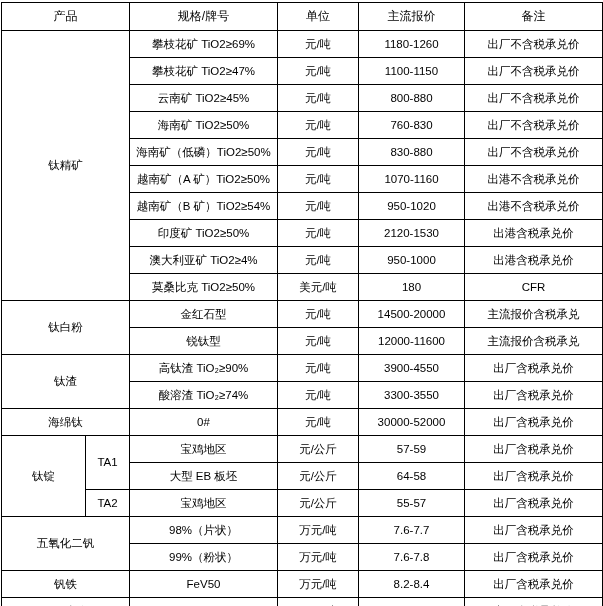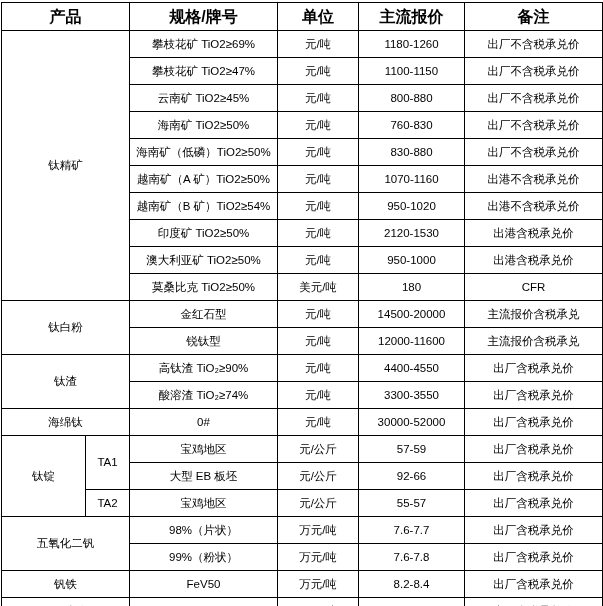--- a/index.html
+++ b/index.html
@@ -25,22 +25,22 @@
     vertical-align: middle;
     font-size: 11.5px;
     line-height: 1.1;
     padding: 0;
     height: 26px;
     font-weight: normal;
     white-space: nowrap;
     overflow: hidden;
   }
   #price-table thead td {
-    font-weight: bold;
-    font-size: 16px;
+    font-weight: normal;
+    font-size: 12px;
     height: 27px;
   }
   td.category {
     font-weight: bold;
     font-size: 12.5px;
   }
   td.grade-col {
     font-size: 11px;
   }
   col.c0 { width: 84px; }
@@ -115,21 +115,21 @@
         <td>950-1020</td>
         <td>出港不含税承兑价</td>
       </tr>
       <tr>
         <td>印度矿 TiO2≥50%</td>
         <td>元/吨</td>
         <td>2120-1530</td>
         <td>出港含税承兑价</td>
       </tr>
       <tr>
-        <td>澳大利亚矿 TiO2≥50%</td>
+        <td>澳大利亚矿 TiO2≥4%</td>
         <td>元/吨</td>
         <td>950-1000</td>
         <td>出港含税承兑价</td>
       </tr>
       <tr>
         <td>莫桑比克 TiO2≥50%</td>
         <td>美元/吨</td>
         <td>180</td>
         <td>CFR</td>
       </tr>
@@ -143,21 +143,21 @@
       <tr>
         <td>锐钛型</td>
         <td>元/吨</td>
         <td>12000-11600</td>
         <td>主流报价含税承兑</td>
       </tr>
       <tr>
         <td class="category" rowspan="2" colspan="2">钛渣</td>
         <td>高钛渣 TiO₂≥90%</td>
         <td>元/吨</td>
-        <td>4400-4550</td>
+        <td>3900-4550</td>
         <td>出厂含税承兑价</td>
       </tr>
       <tr>
         <td>酸溶渣 TiO₂≥74%</td>
         <td>元/吨</td>
         <td>3300-3550</td>
         <td>出厂含税承兑价</td>
       </tr>
       <tr>
         <td class="category" rowspan="1" colspan="2">海绵钛</td>
@@ -170,21 +170,21 @@
         <td class="category" rowspan="3" colspan="1">钛锭</td>
         <td class="grade-col" rowspan="2">TA1</td>
         <td>宝鸡地区</td>
         <td>元/公斤</td>
         <td>57-59</td>
         <td>出厂含税承兑价</td>
       </tr>
       <tr>
         <td>大型 EB 板坯</td>
         <td>元/公斤</td>
-        <td>92-66</td>
+        <td>64-58</td>
         <td>出厂含税承兑价</td>
       </tr>
       <tr>
         <td class="grade-col">TA2</td>
         <td>宝鸡地区</td>
         <td>元/公斤</td>
         <td>55-57</td>
         <td>出厂含税承兑价</td>
       </tr>
       <tr>

